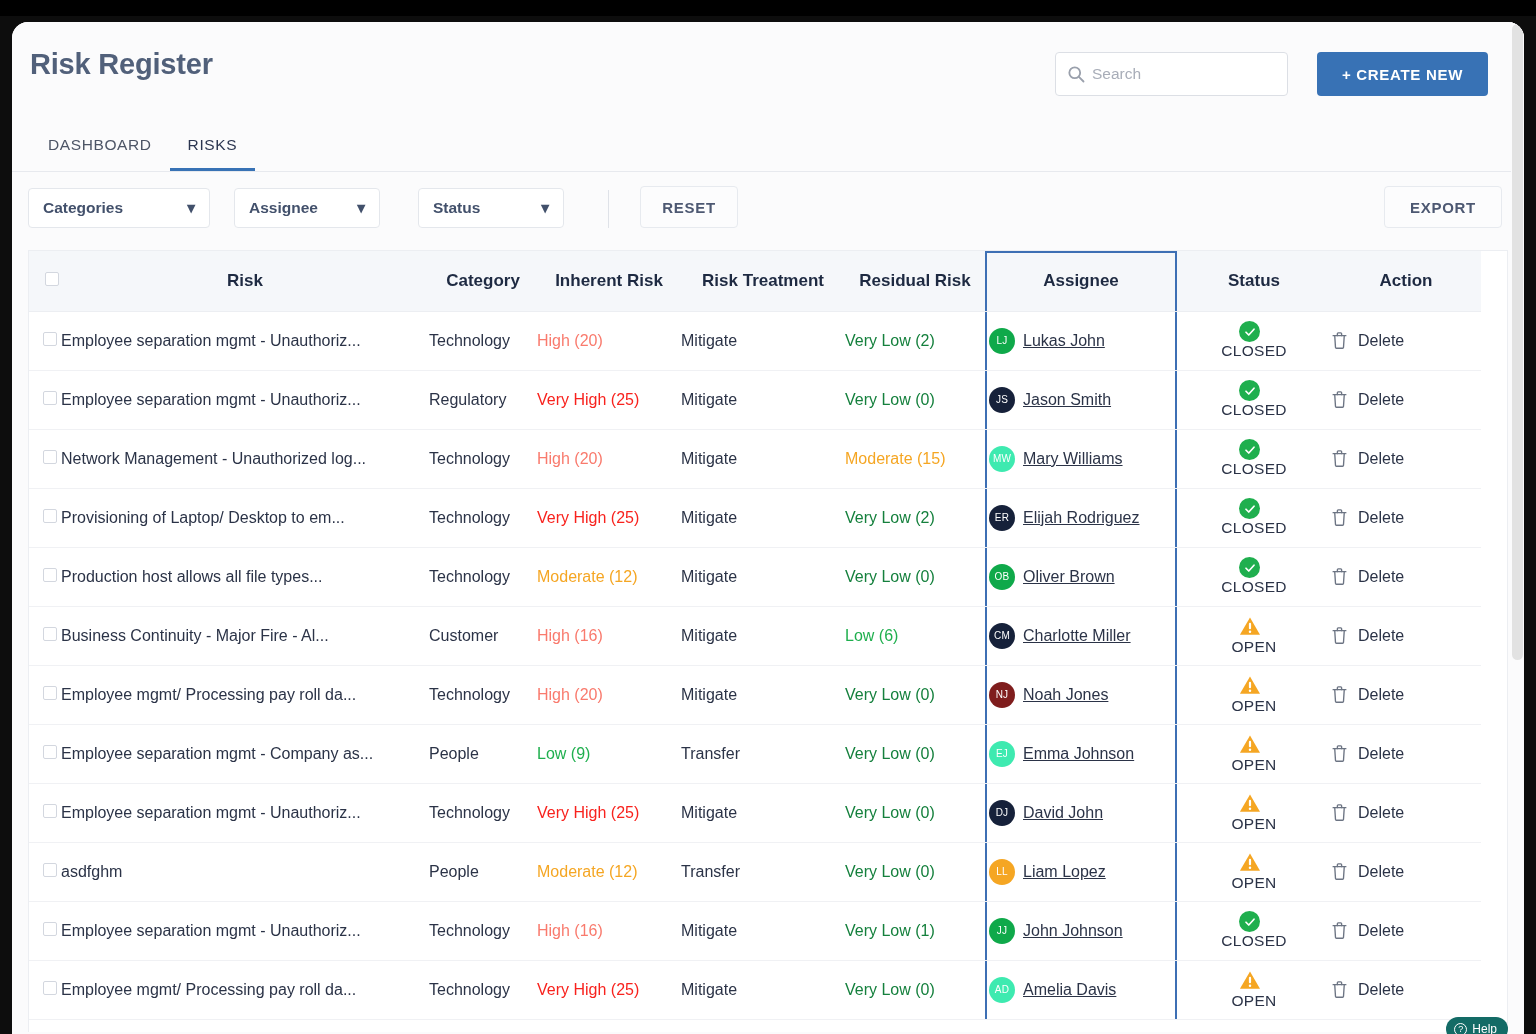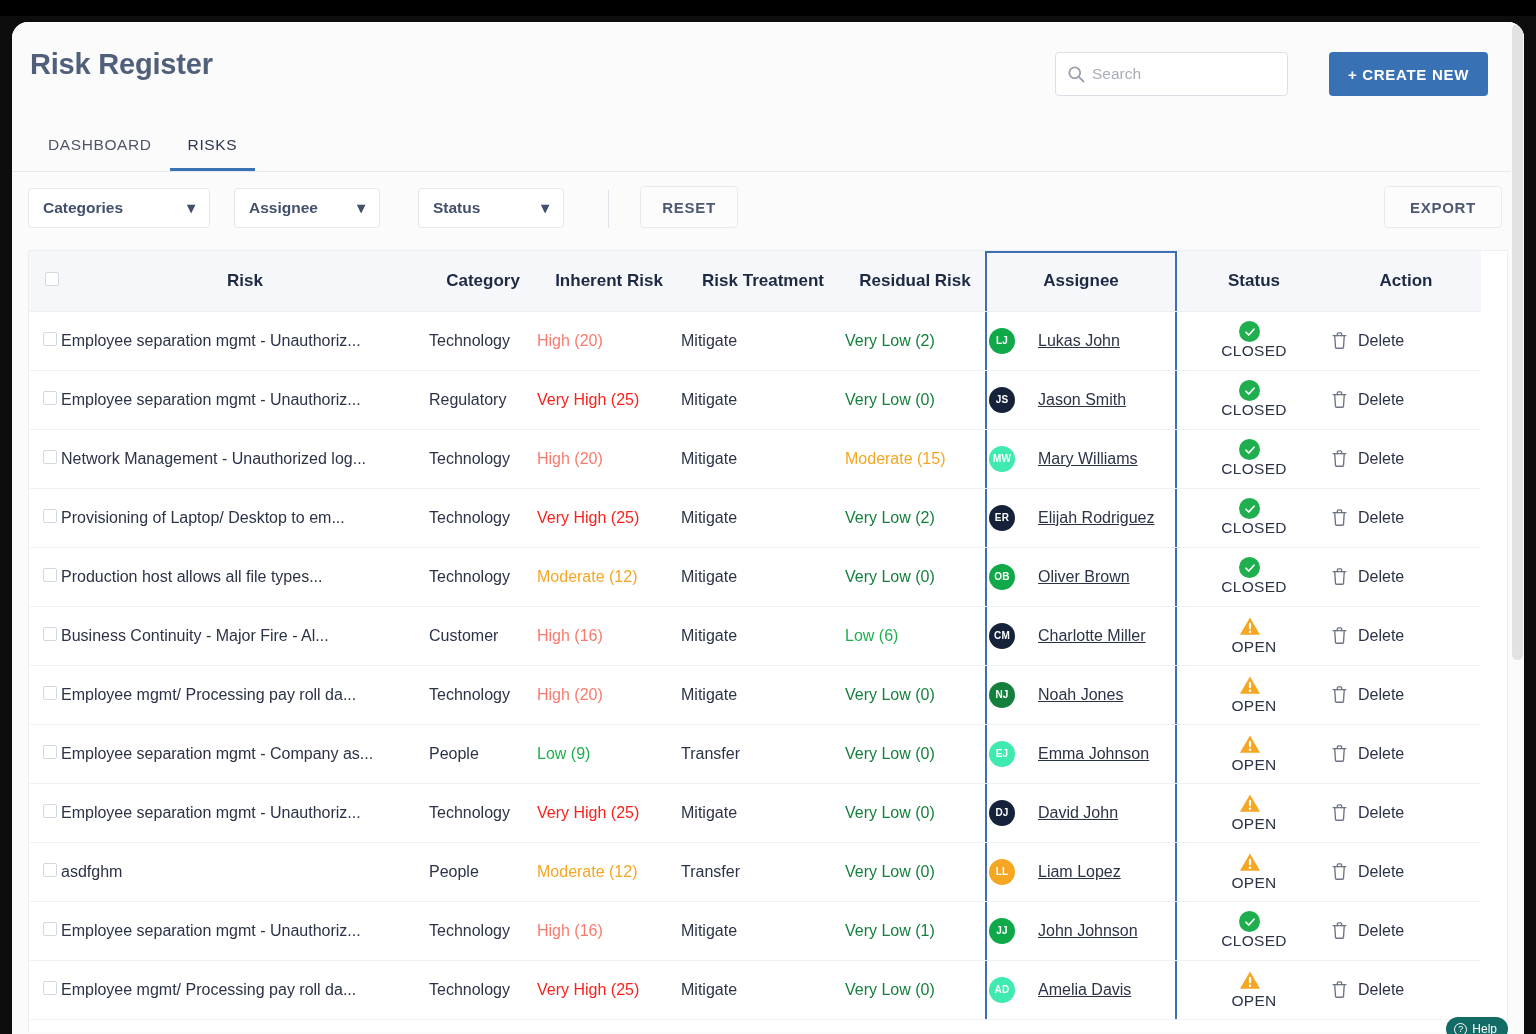--- a/index.html
+++ b/index.html
@@ -53,21 +53,21 @@
   .search-icon { width: 20px; height: 20px; flex: 0 0 20px; margin-right: 6px; }
   .search-input {
     border: 0; outline: 0; background: transparent;
     font-family: "Liberation Sans", sans-serif;
     font-size: 15.5px; color: #3c4356; width: 100%;
   }
   .search-input::placeholder { color: #a8adb8; }
   .create-btn {
     position: absolute;
     right: 36px; top: 30px;
-    height: 44px; padding: 0 19px;
+    height: 44px; padding: 0 25px;
     background: #3872b5;
     color: #ffffff;
     border: 0; border-radius: 4px;
     font-family: "Liberation Sans", sans-serif;
     font-size: 15px; font-weight: bold;
     letter-spacing: 0.7px;
     cursor: pointer;
   }
   .tabs {
     position: absolute;
@@ -204,23 +204,23 @@
   
   .asg-hl {
     box-shadow: inset 2px 0 0 #3d6fb4, inset -2px 0 0 #3d6fb4;
   }
   thead th.asg-hl { box-shadow: inset 2px 2px 0 #3d6fb4, inset -2px 0 0 #3d6fb4; }
   .asg-cell { display: flex; align-items: center; }
   .avatar {
     width: 26px; height: 26px; border-radius: 50%;
     flex: 0 0 26px;
     display: flex; align-items: center; justify-content: center;
-    font-size: 10px; font-weight: bold;
+    font-size: 10px; font-weight: normal;
     color: #ffffff;
-    margin-right: 23px; margin-left: 4px;
+    margin-right: 8px; margin-left: 4px;
     letter-spacing: 0.2px;
   }
   .asg-name { font-size: 16px; color: #2b3347; white-space: nowrap; text-decoration: underline; }
 
   .status-cell { display: flex; align-items: center; flex-direction: column; }
   .ico-closed {
     width: 21px; height: 21px; border-radius: 50%;
     background: #1faf4e;
     display: flex; align-items: center; justify-content: center;
     margin-right: 9px; flex: 0 0 21px;
@@ -556,21 +556,21 @@
               <td class="c-check"><span class="cbx"></span></td>
               <td class="c-risk">
                 <span class="risk-name">Employee mgmt/ Processing pay roll da...</span>
               </td>
               <td class="c-cat">Technology</td>
               <td class="c-inh sev-high">High (20)</td>
               <td class="c-trt">Mitigate</td>
               <td class="c-res sev-vlow">Very Low (0)</td>
               <td class="c-asg asg-hl">
                 <div class="asg-cell">
-                  <span class="avatar" style="background:#15803d">NJ</span>
+                  <span class="avatar" style="background:#7f1d1d">NJ</span>
                   <span class="asg-name">Noah Jones</span>
                 </div>
               </td>
               <td class="c-sta">
                 <div class="status-cell">
                   <span class="ico-open"><svg viewBox="0 0 24 22">
                       <path d="M12 1.5 L23 20.5 L1 20.5 Z" fill="#f5a623"></path>
                       <rect x="10.8" y="7.5" width="2.4" height="7" rx="1.2" fill="#ffffff"></rect>
                       <circle cx="12" cy="17.2" r="1.35" fill="#ffffff"></circle>
                     </svg></span>

